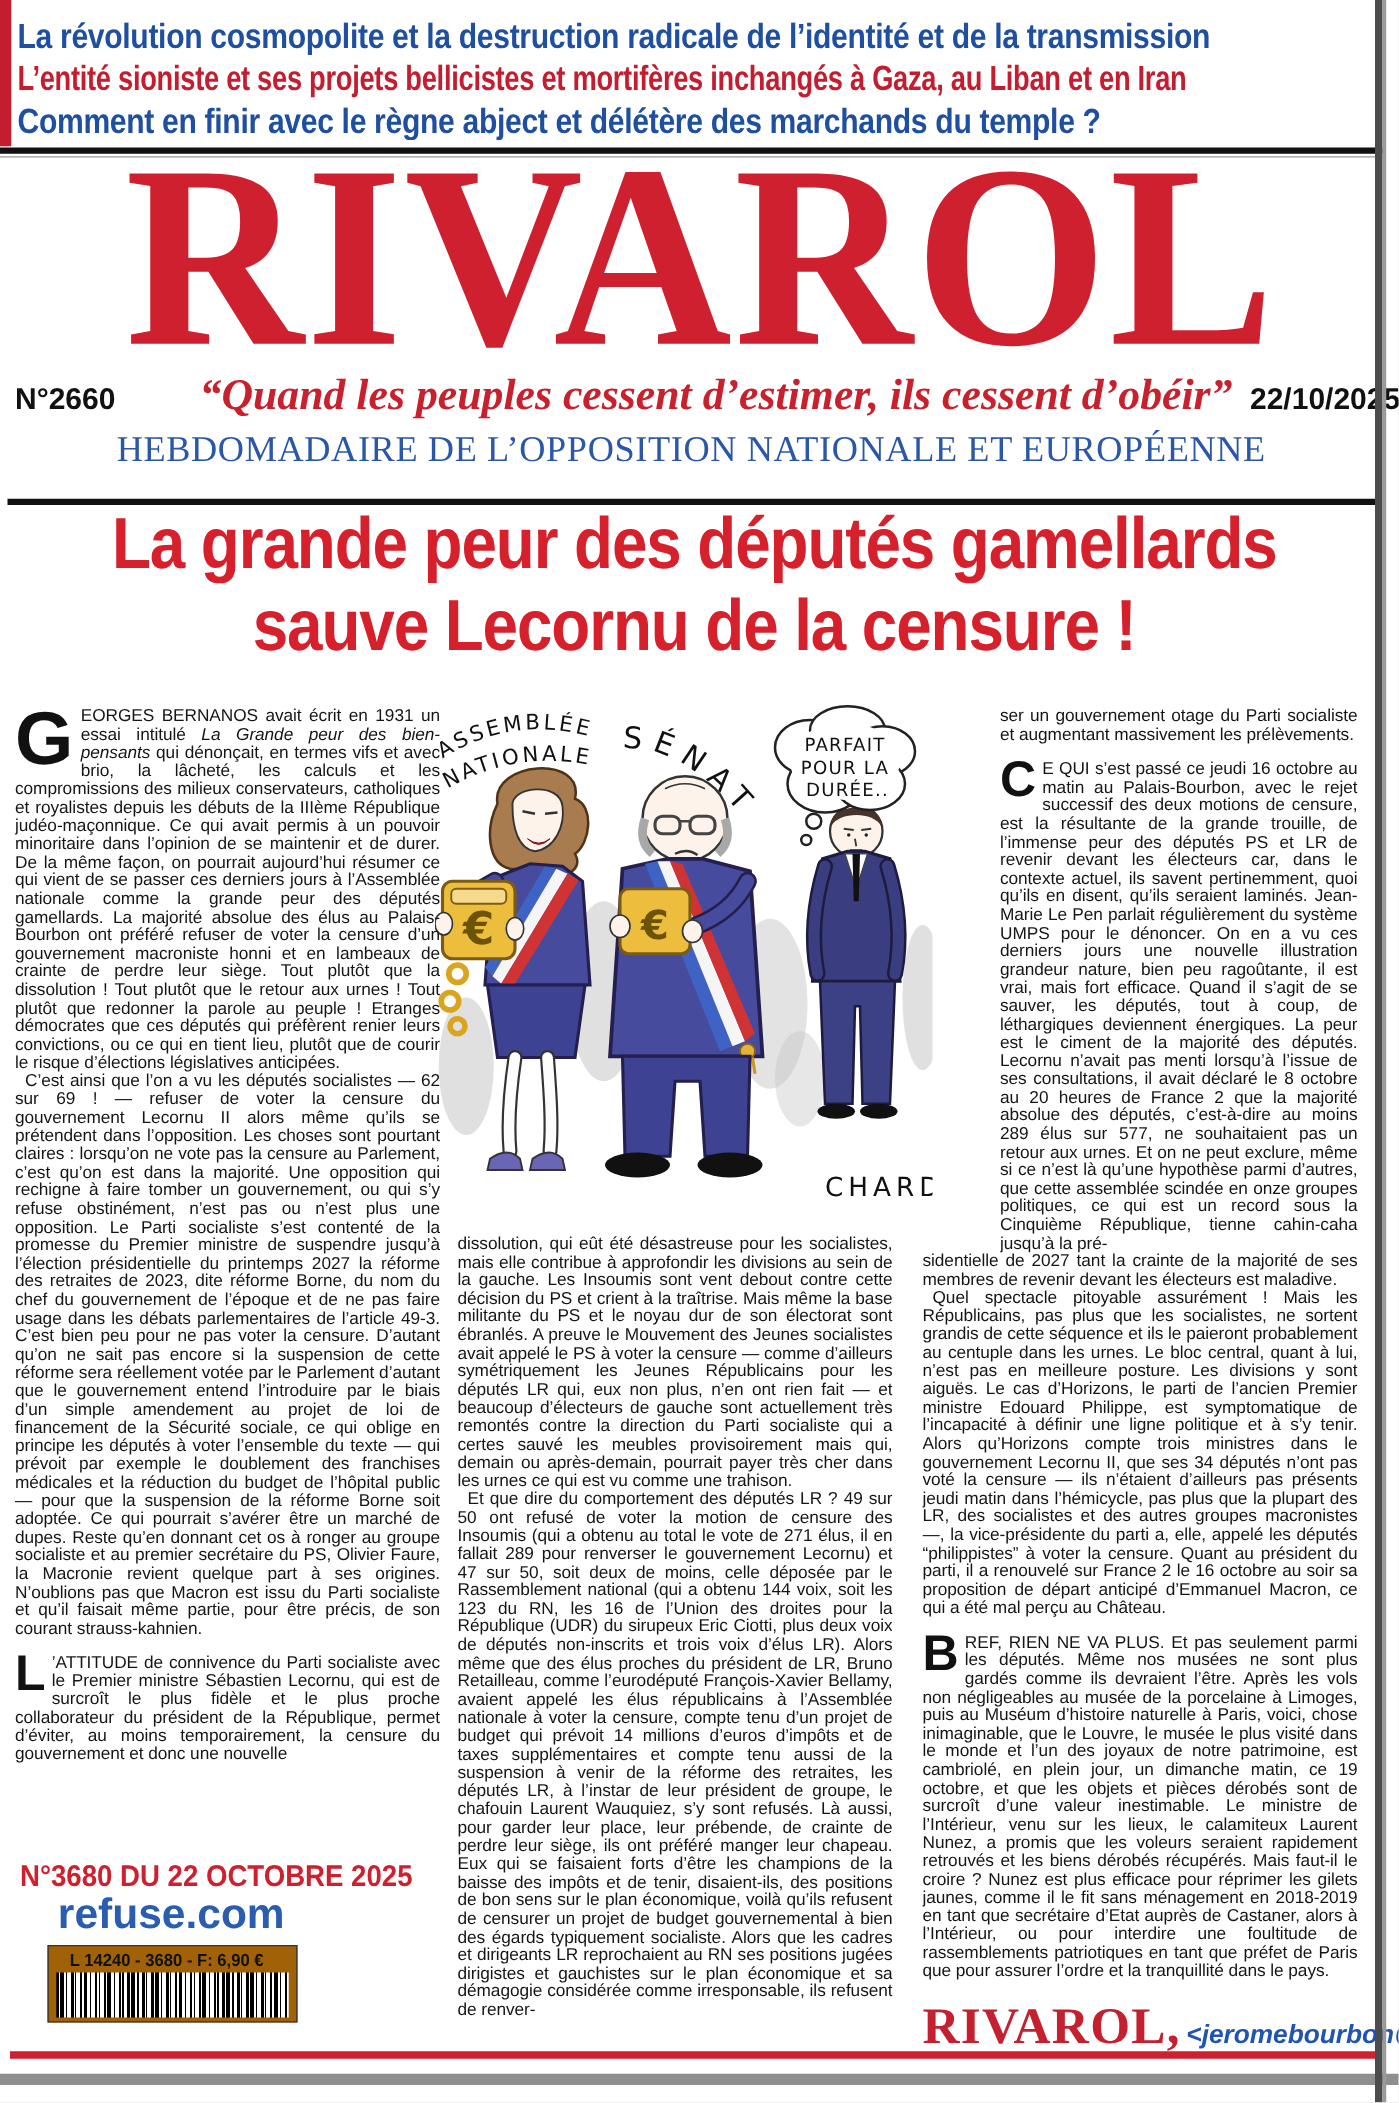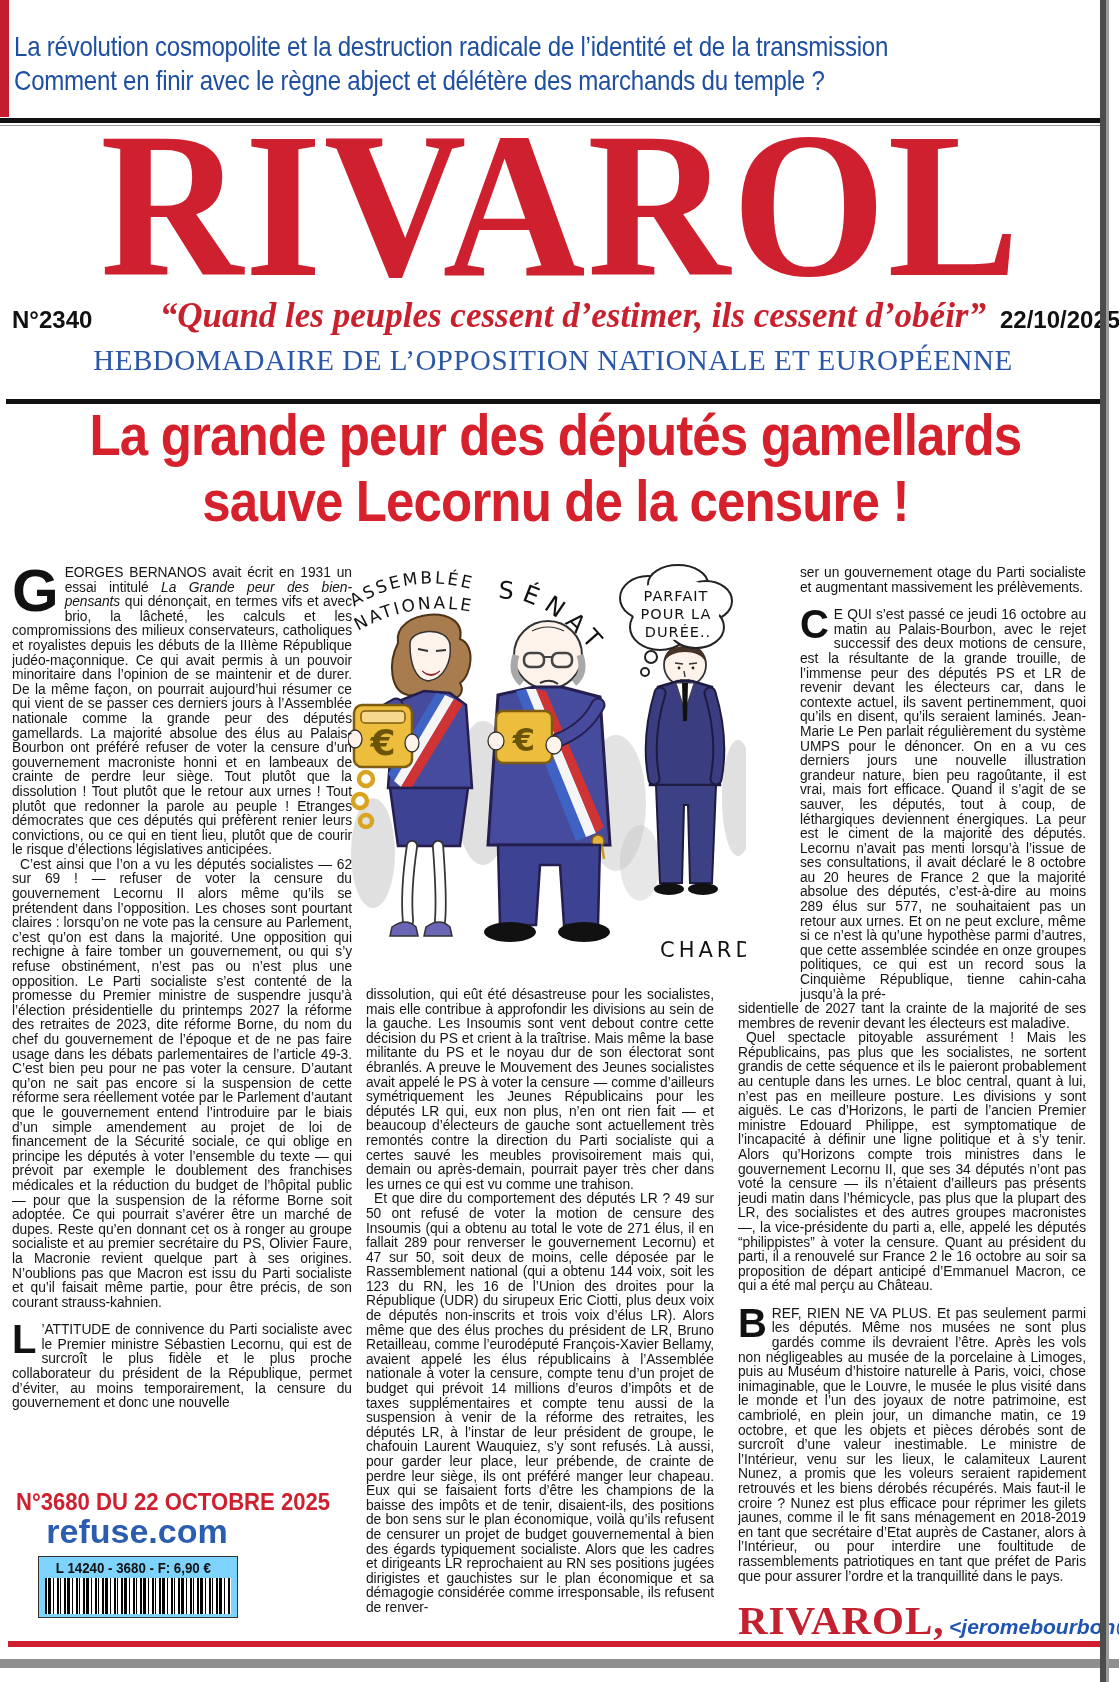--- a/index.html
+++ b/index.html
@@ -10,22 +10,22 @@
     font-family:"Liberation Sans","DejaVu Sans",sans-serif; color:#171717;
   }
   
   .left-red-strip   { position:absolute; left:0; top:0; width:9px; height:117px; background:#c41d2f; }
   .right-edge-dark  { position:absolute; left:1100px; top:0; width:6px; height:1682px; background:#4c4c4c; }
   .right-edge-light { position:absolute; left:1106px; top:0; width:3px; height:1682px; background:#9a9a9a; }
   .bottom-gray-bar  { position:absolute; left:0; top:1659px; width:1119px; height:9px; background:#8f8f8f; }
   .bottom-red-rule  { position:absolute; left:8px; top:1641px; width:1092px; height:6px; background:#cf2030; }
 
   
-  .top-banner { position:absolute; left:14px; top:30px; width:1086px;
-    font-weight:400; font-size:28px; line-height:34px; letter-spacing:-0.3px; white-space:nowrap; }
+  .top-banner { position:absolute; left:14px; top:12px; width:1086px;
+    font-weight:700; font-size:28px; line-height:34px; letter-spacing:-0.3px; white-space:nowrap; }
   .top-banner .bl { display:block; }
   .cx { display:inline-block; transform-origin:0 50%; }
   .sx86 { transform:scaleX(0.86); }
   .sx78 { transform:scaleX(0.78); }
   .blue-h { color:#1f4fa0; }
   .red-h  { color:#c41d2f; }
 
   .rule-black-1 { position:absolute; left:0; top:118px; width:1106px; height:5px; background:#111; }
   .rule-black-1b{ position:absolute; left:0; top:125px; width:1106px; height:1px; background:#999; }
 
@@ -69,21 +69,21 @@
   .cartoon-box svg { width:100%; height:100%; }
   .cartoon-text { font-family:"DejaVu Sans",sans-serif; fill:#111; }
 
   
   .footer-issue { position:absolute; left:16px; top:1488px; width:340px;
     color:#cf2030; font-weight:700; font-size:24px; white-space:nowrap; }
   .footer-issue span { display:inline-block; transform:scaleX(0.92); transform-origin:0 50%; }
   .footer-site { position:absolute; left:12px; top:1512px; width:250px; text-align:center;
     color:#2a5db0; font-weight:700; font-size:34px; }
   .barcode-box { position:absolute; left:38px; top:1556px; width:200px; height:62px;
-    background:#7dd3fc; border:1.5px solid #333; padding:3px 6px; }
+    background:#a16207; border:1.5px solid #333; padding:3px 6px; }
   .barcode-label { font-size:14px; font-weight:700; color:#111; text-align:center; white-space:nowrap;
     transform:scaleX(0.95); transform-origin:0 50%; }
   .barcode-stripes { margin-top:2px; height:36px;
     background:repeating-linear-gradient(90deg,
       #000 0 2px, #fff 2px 3px, #000 3px 6px, #fff 6px 8px,
       #000 8px 9px, #fff 9px 12px, #000 12px 14px, #fff 14px 15px,
       #000 15px 16px, #fff 16px 19px); }
 
   
   .byline { position:absolute; left:738px; top:1596px; width:348px; text-align:right; white-space:nowrap; }
@@ -93,30 +93,31 @@
 </style>
 </head>
 <body>
 
 <div class="page">
 
   <div class="left-red-strip"></div>
 
   <div class="top-banner">
     <span class="bl blue-h"><span class="cx sx86">La révolution cosmopolite et la destruction radicale de l’identité et de la transmission</span></span>
+    <span class="bl red-h"><span class="cx sx78">L’entité sioniste et ses projets bellicistes et mortifères inchangés à Gaza, au Liban et en Iran</span></span>
     <span class="bl blue-h"><span class="cx sx86">Comment en finir avec le règne abject et délétère des marchands du temple ?</span></span>
   </div>
 
   <div class="rule-black-1"></div>
   <div class="rule-black-1b"></div>
 
   <div class="masthead"><span>RIVAROL</span></div>
 
   <div class="info-row">
-    <div class="issue-no">N°2340</div>
+    <div class="issue-no">N°2660</div>
     <div class="quote">“Quand les peuples cessent d’estimer, ils cessent d’obéir”</div>
     <div class="date">22/10/2025</div>
   </div>
   <div class="subtitle">HEBDOMADAIRE DE L’OPPOSITION NATIONALE ET EUROPÉENNE</div>
 
   <div class="rule-black-2"></div>
 
   <div class="headline">
     <span class="hl"><span>La grande peur des députés gamellards</span></span>
     <span class="hl"><span>sauve Lecornu de la censure !</span></span>

